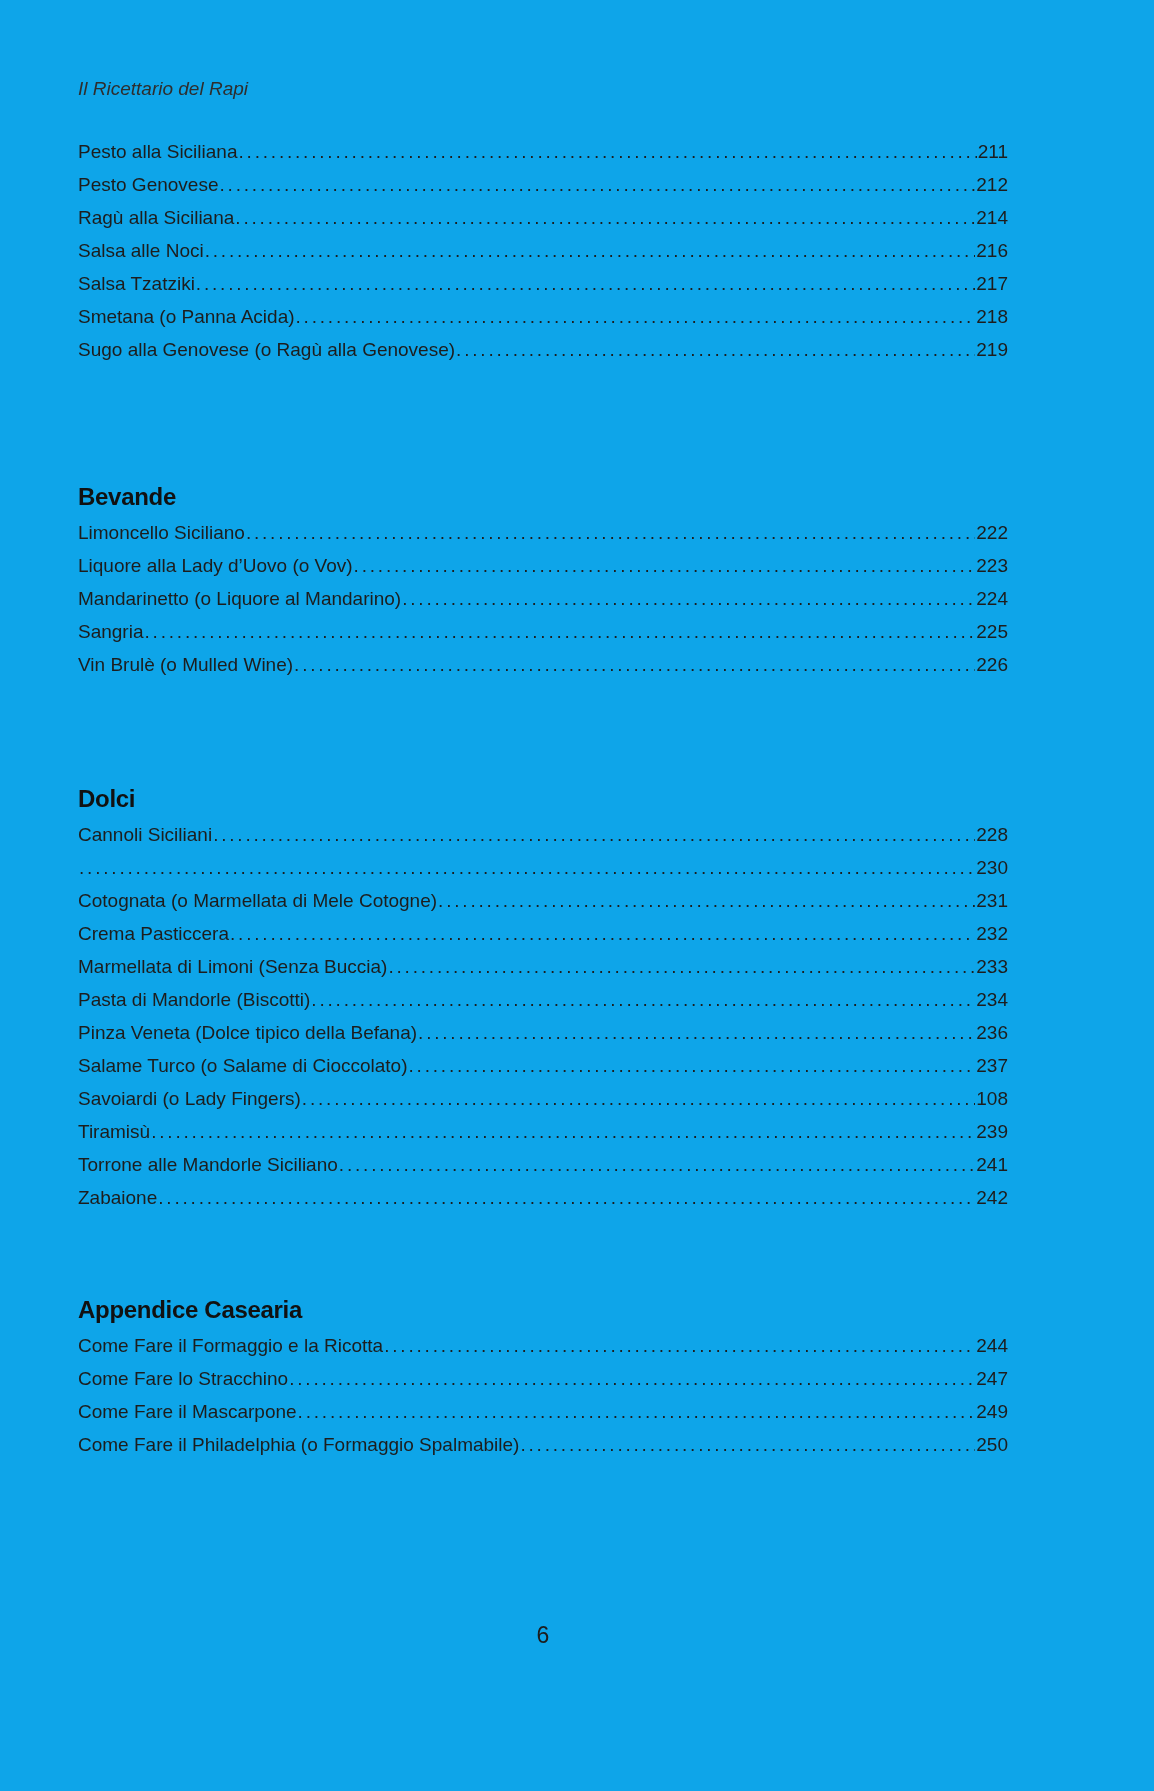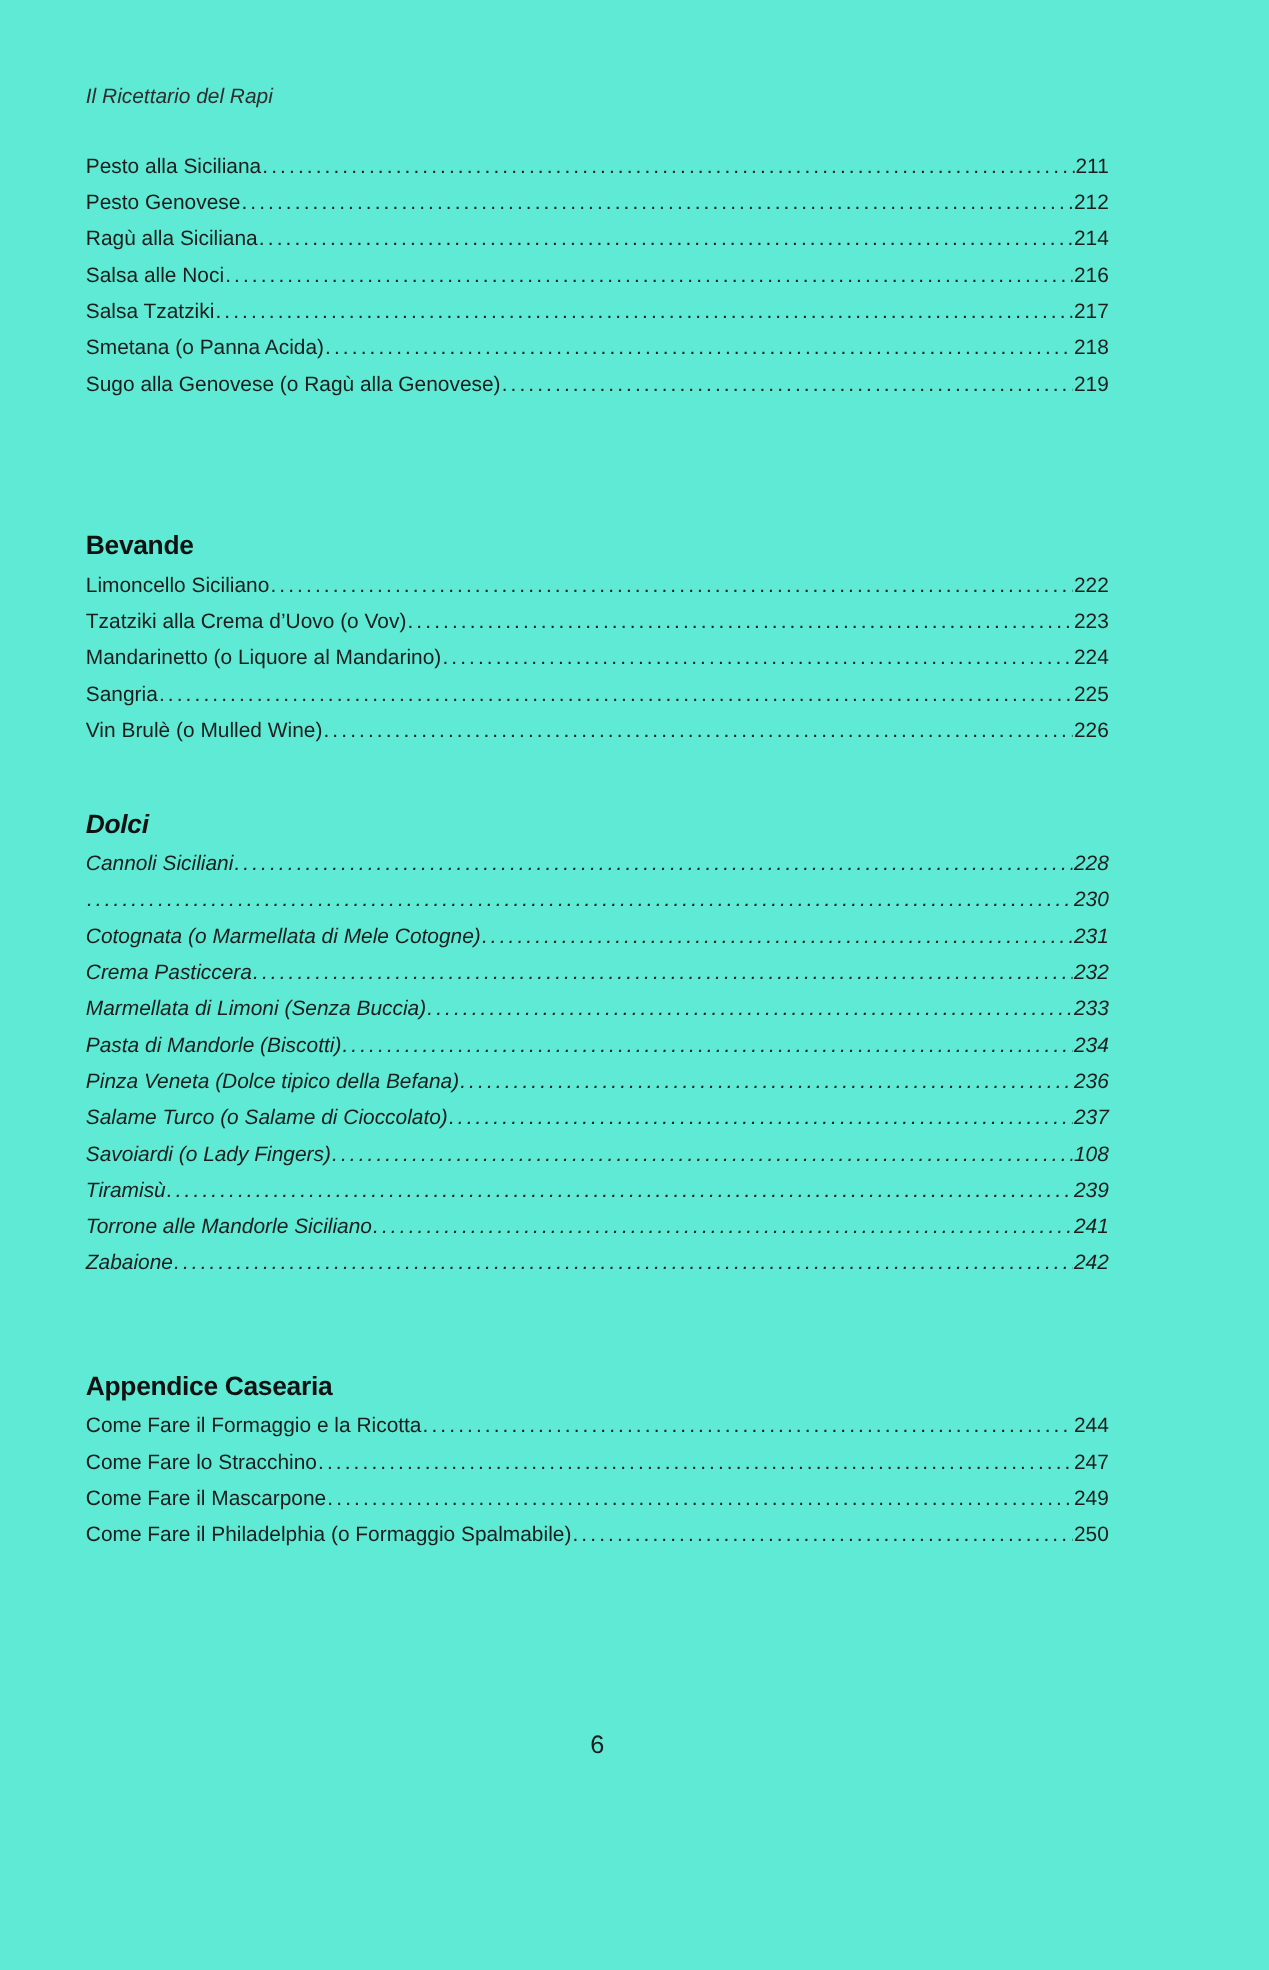--- a/index.html
+++ b/index.html
@@ -8,37 +8,37 @@
     background: #ffffff;
   }
   body {
     font-family: "Liberation Sans", sans-serif;
     color: #1d1d1d;
   }
   .page {
     position: relative;
     width: 1154px;
     height: 1791px;
-    background: #5eead4;
+    background: #0ea5e9;
     box-sizing: border-box;
     padding: 78px 146px 0 78px;
     overflow: hidden;
   }
   .running-header {
     font-style: italic;
     font-size: 19px;
     line-height: 22px;
     color: #2e2e2e;
   }
   .toc {
     margin-top: 35px;
   }
   .toc-section { margin-top: 0; }
   .toc-section:nth-child(2) { margin-top: 114px; }
-  .toc-section:nth-child(3) { margin-top: 52px; font-style: italic; }
+  .toc-section:nth-child(3) { margin-top: 101px; }
   .toc-section:nth-child(4) { margin-top: 79px; }
   .section-heading {
     font-weight: bold;
     font-size: 24px;
     line-height: 33px;
     letter-spacing: -0.3px;
     text-align: left;
     color: #111111;
     margin: 0 0 3px 0;
   }
@@ -119,21 +119,21 @@
   </div>
       </div>
       <div class="toc-section">
     <div class="section-heading">Bevande</div>
   <div class="toc-row">
     <span class="toc-title">Limoncello Siciliano</span>
     <span class="dot-leader">............................................................................................................................................................................................................................</span>
     <span class="toc-page">222</span>
   </div>
         <div class="toc-row">
-    <span class="toc-title">Tzatziki alla Crema d’Uovo (o Vov)</span>
+    <span class="toc-title">Liquore alla Lady d’Uovo (o Vov)</span>
     <span class="dot-leader">............................................................................................................................................................................................................................</span>
     <span class="toc-page">223</span>
   </div>
         <div class="toc-row">
     <span class="toc-title">Mandarinetto (o Liquore al Mandarino)</span>
     <span class="dot-leader">............................................................................................................................................................................................................................</span>
     <span class="toc-page">224</span>
   </div>
         <div class="toc-row">
     <span class="toc-title">Sangria</span>

